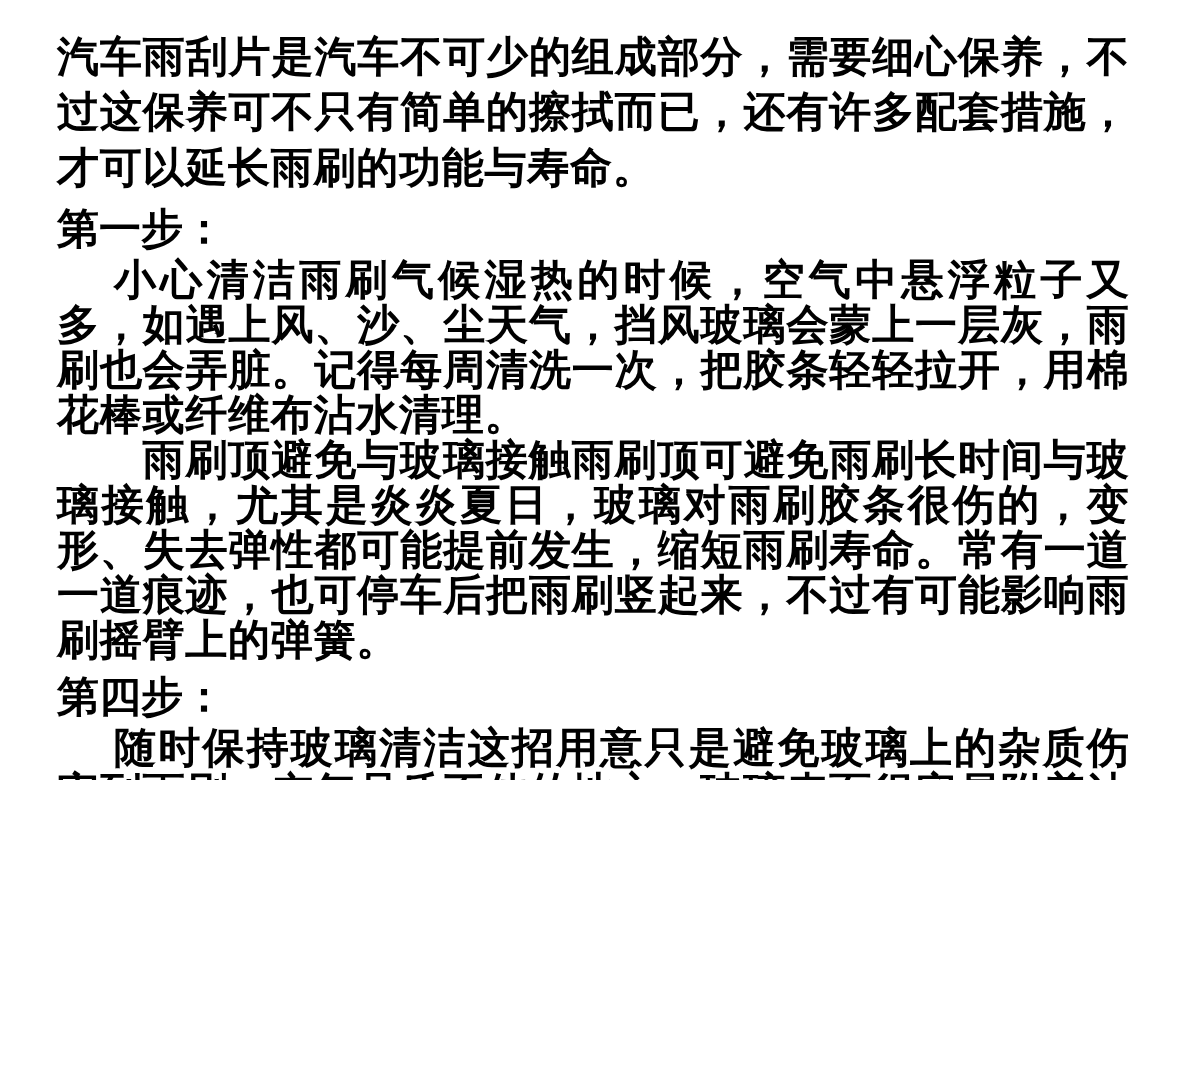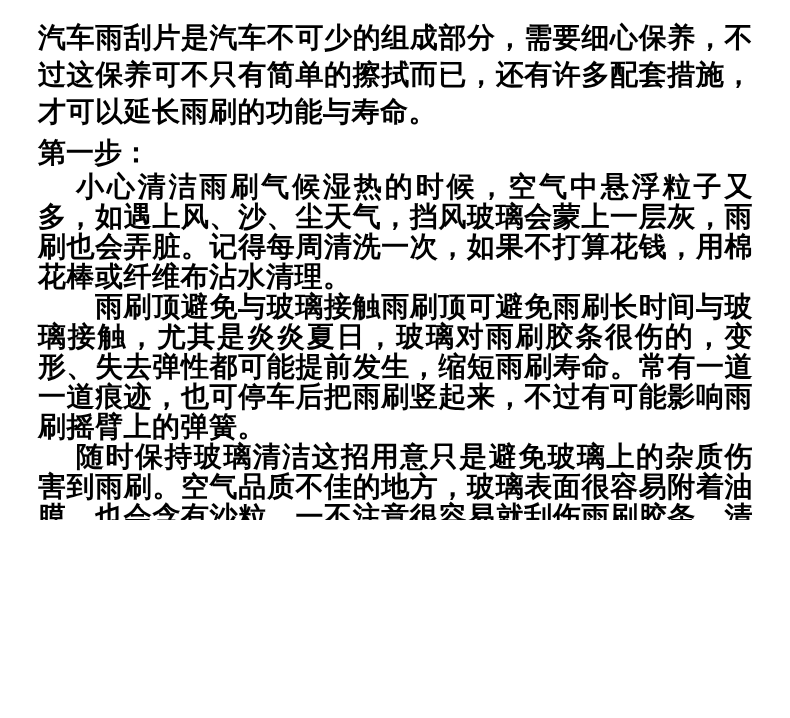--- a/index.html
+++ b/index.html
@@ -39,20 +39,21 @@
   .indent-lg { text-indent: 57px; }
 </style>
 </head>
 <body>
 
 <div class="page">
 
   <p class="intro">汽车雨刮片是汽车不可少的组成部分，需要细心保养，不过这保养可不只有简单的擦拭而已，还有许多配套措施，才可以延长雨刷的功能与寿命。</p>
 
   <h2 class="step-heading">第一步：</h2>
-  <p class="step-body indent-sm">小心清洁雨刷气候湿热的时候，空气中悬浮粒子又多，如遇上风、沙、尘天气，挡风玻璃会蒙上一层灰，雨刷也会弄脏。记得每周清洗一次，如果不打算花钱，用棉花棒或纤维布沾水清理。</p>
+  <p class="step-body indent-sm">小心清洁雨刷气候湿热的时候，空气中悬浮粒子又多，如遇上风、沙、尘天气，挡风玻璃会蒙上一层灰，雨刷也会弄脏。记得每周清洗一次，把胶条轻轻拉开，用棉花棒或纤维布沾水清理。</p>
 
 
   <p class="step-body indent-lg">雨刷顶避免与玻璃接触雨刷顶可避免雨刷长时间与玻璃接触，尤其是炎炎夏日，玻璃对雨刷胶条很伤的，变形、失去弹性都可能提前发生，缩短雨刷寿命。常有一道一道痕迹，也可停车后把雨刷竖起来，不过有可能影响雨刷摇臂上的弹簧。</p>
 
+  <h2 class="step-heading">第四步：</h2>
   <p class="step-body indent-sm">随时保持玻璃清洁这招用意只是避免玻璃上的杂质伤害到雨刷。空气品质不佳的地方，玻璃表面很容易附着油膜，也会含有沙粒，一不注意很容易就刮伤雨刷胶条，清洁雨刷时仔细看看上头，常有一道一道痕迹，那就是被玻璃上异物刮伤。</p>
 
 </div>
 
 </body></html>

